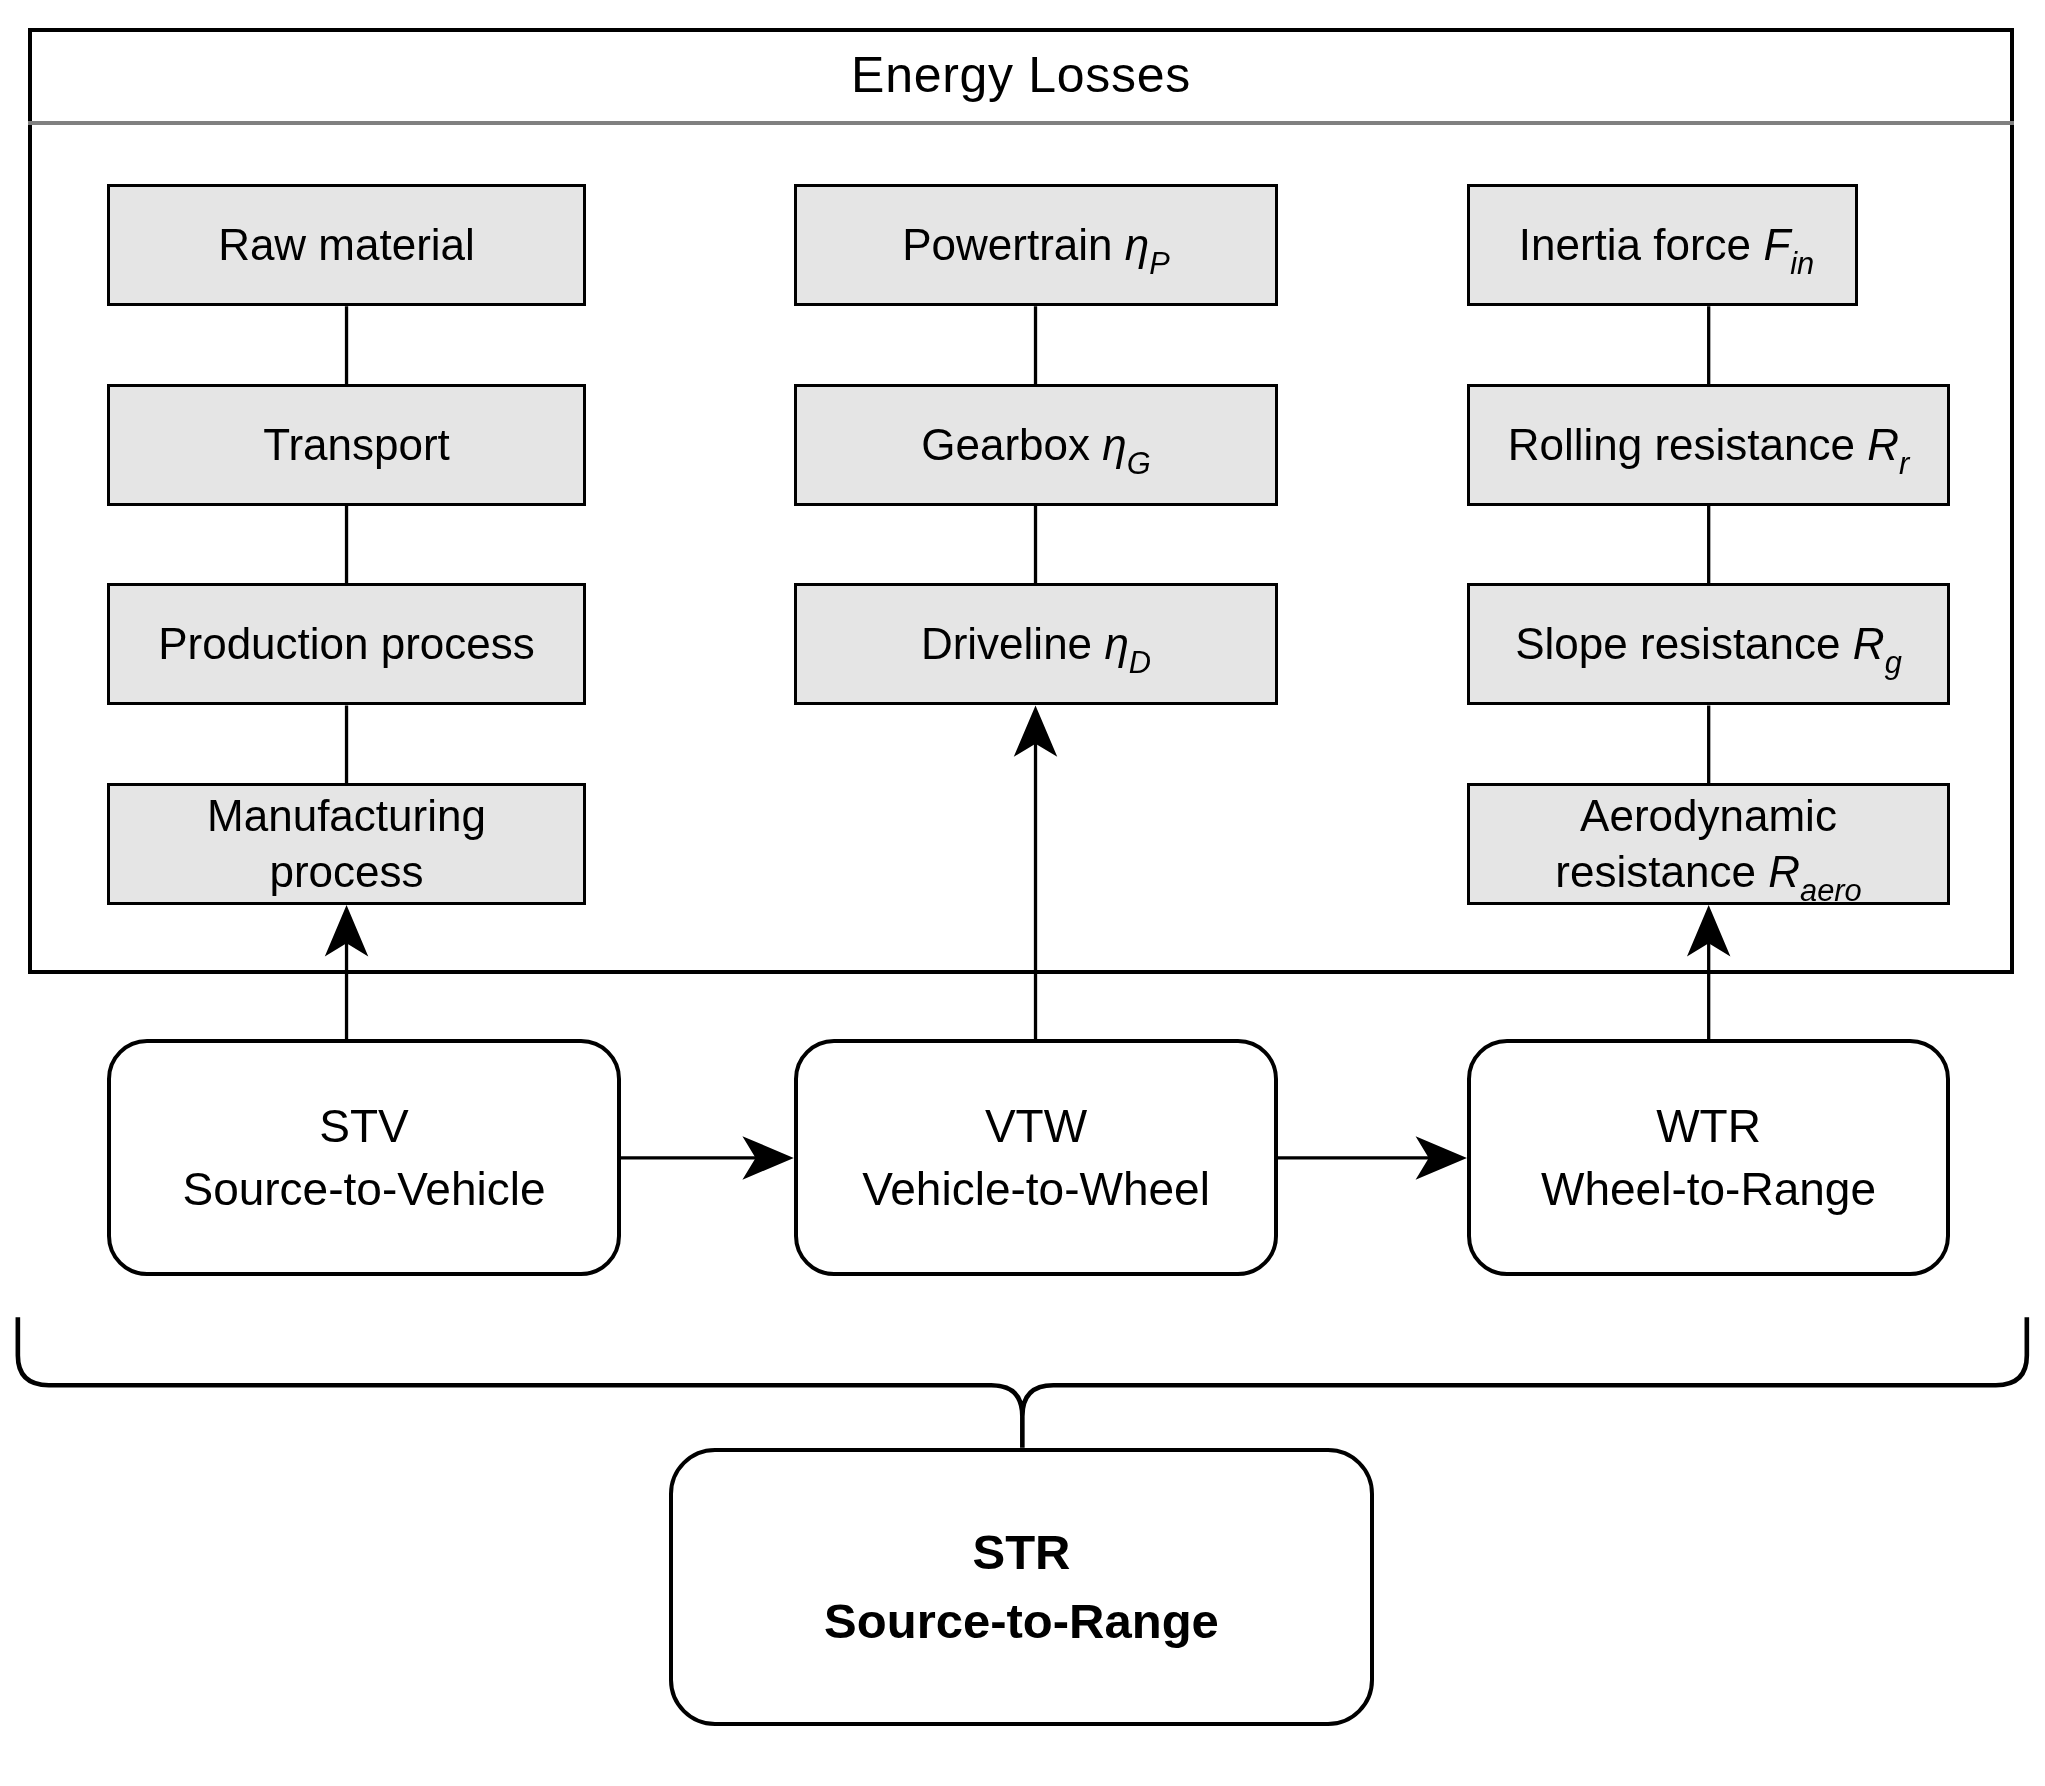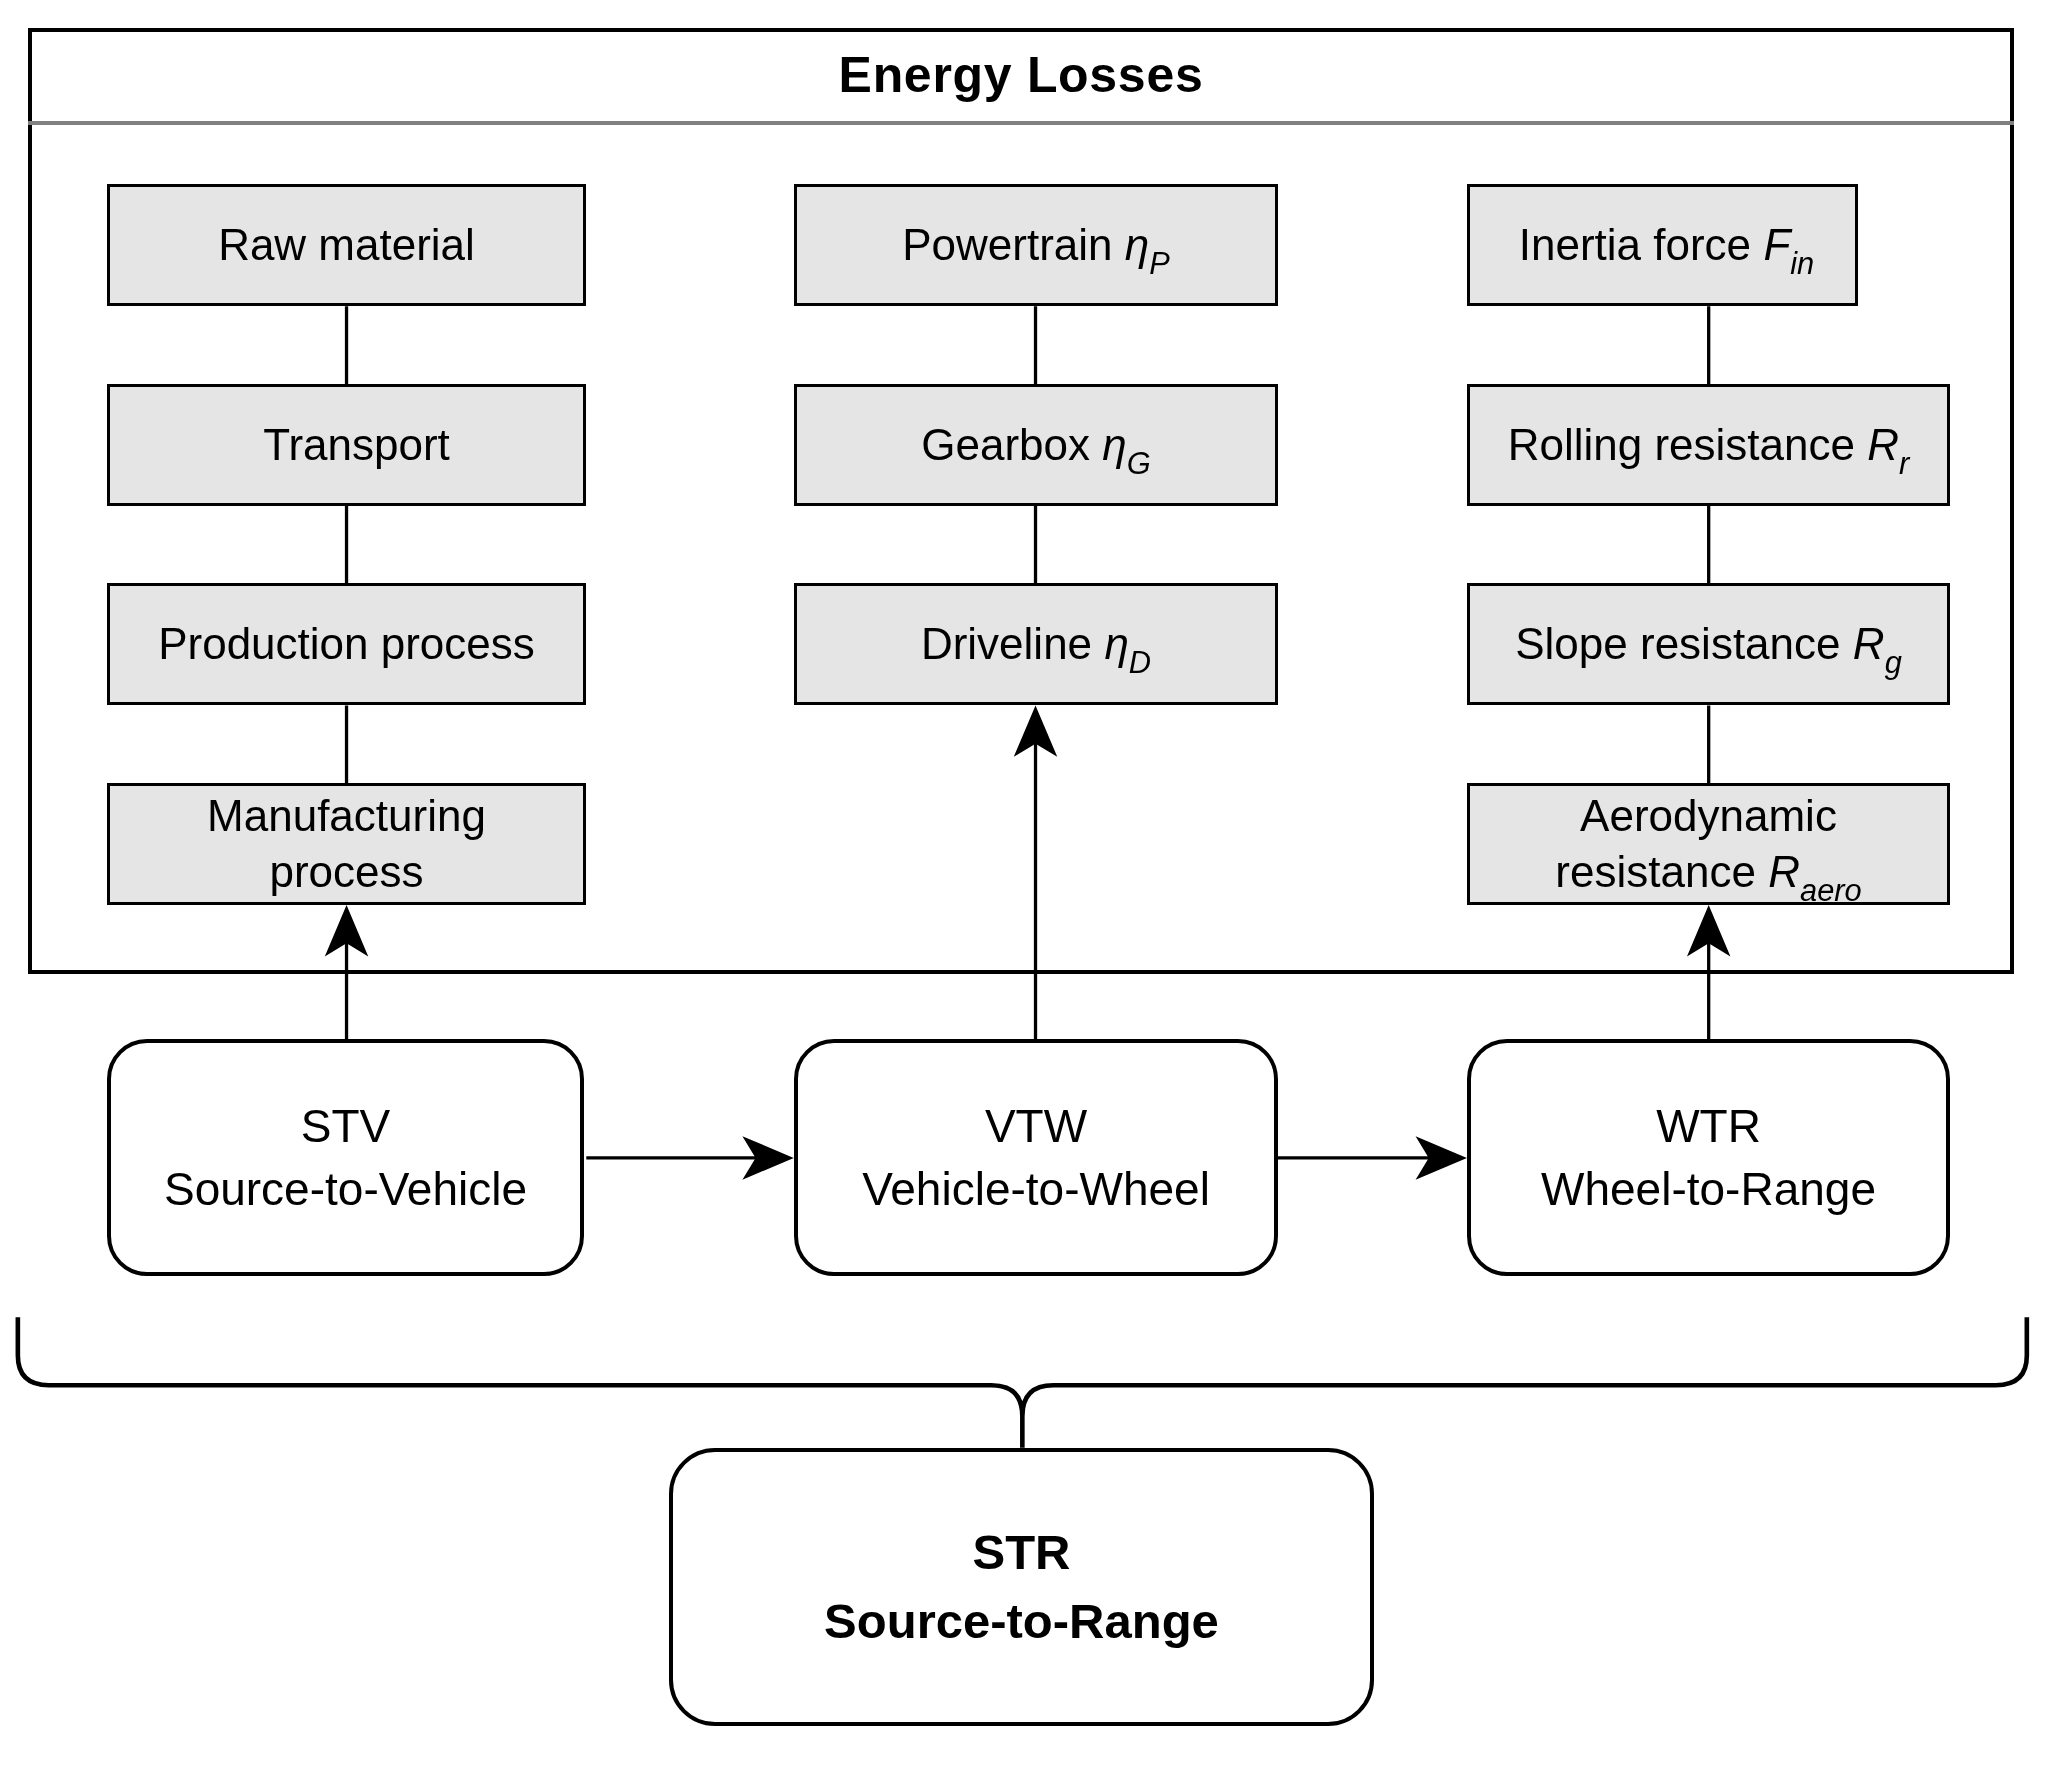--- a/index.html
+++ b/index.html
@@ -9,21 +9,21 @@
   }
   .abs{position:absolute;box-sizing:border-box;}
   
   #el-container{
     left:28px;top:28px;width:1986px;height:946px;
     border:4px solid #000;background:transparent;
   }
   #el-title{
     left:28px;top:28px;width:1986px;height:93px;
     display:flex;align-items:center;justify-content:center;
-    font-size:50px;font-weight:bold;letter-spacing:0.7px;
+    font-size:50px;font-weight:normal;letter-spacing:0.7px;
   }
   #el-divider{left:28px;top:121px;width:1986px;height:4px;}
   
   .b{
     background:#e5e5e5;border:3.3px solid #000;
     display:flex;flex-direction:column;align-items:center;justify-content:center;
     text-align:center;font-size:44px;line-height:1.28;z-index:3;
   }
   .l{display:block;white-space:nowrap;}
   .sym{font-style:italic;margin-left:0.28em;}
@@ -102,21 +102,21 @@
     <span class="l"><span>Rolling resistance</span><i class="sym">R</i><sub class="ss">r</sub></span>
   </div>
   <div class="abs b" style="left:1467px;top:583px;width:483px;height:122px;">
     <span class="l"><span>Slope resistance</span><i class="sym">R</i><sub class="ss">g</sub></span>
   </div>
   <div class="abs b" style="left:1467px;top:783px;width:483px;height:122px;">
     <span class="l">Aerodynamic</span>
     <span class="l"><span>resistance</span><i class="sym">R</i><sub class="ss">aero</sub></span>
   </div>
 
-  <div class="abs stage" style="left:107px;top:1039px;width:477px;height:237px;text-align:right;">
+  <div class="abs stage" style="left:107px;top:1039px;width:514px;height:237px;text-align:right;">
     <span class="l">STV</span>
     <span class="l">Source-to-Vehicle</span>
   </div>
   <div class="abs stage" style="left:794px;top:1039px;width:484px;height:237px;">
     <span class="l">VTW</span>
     <span class="l">Vehicle-to-Wheel</span>
   </div>
   <div class="abs stage" style="left:1467px;top:1039px;width:483px;height:237px;">
     <span class="l">WTR</span>
     <span class="l">Wheel-to-Range</span>

